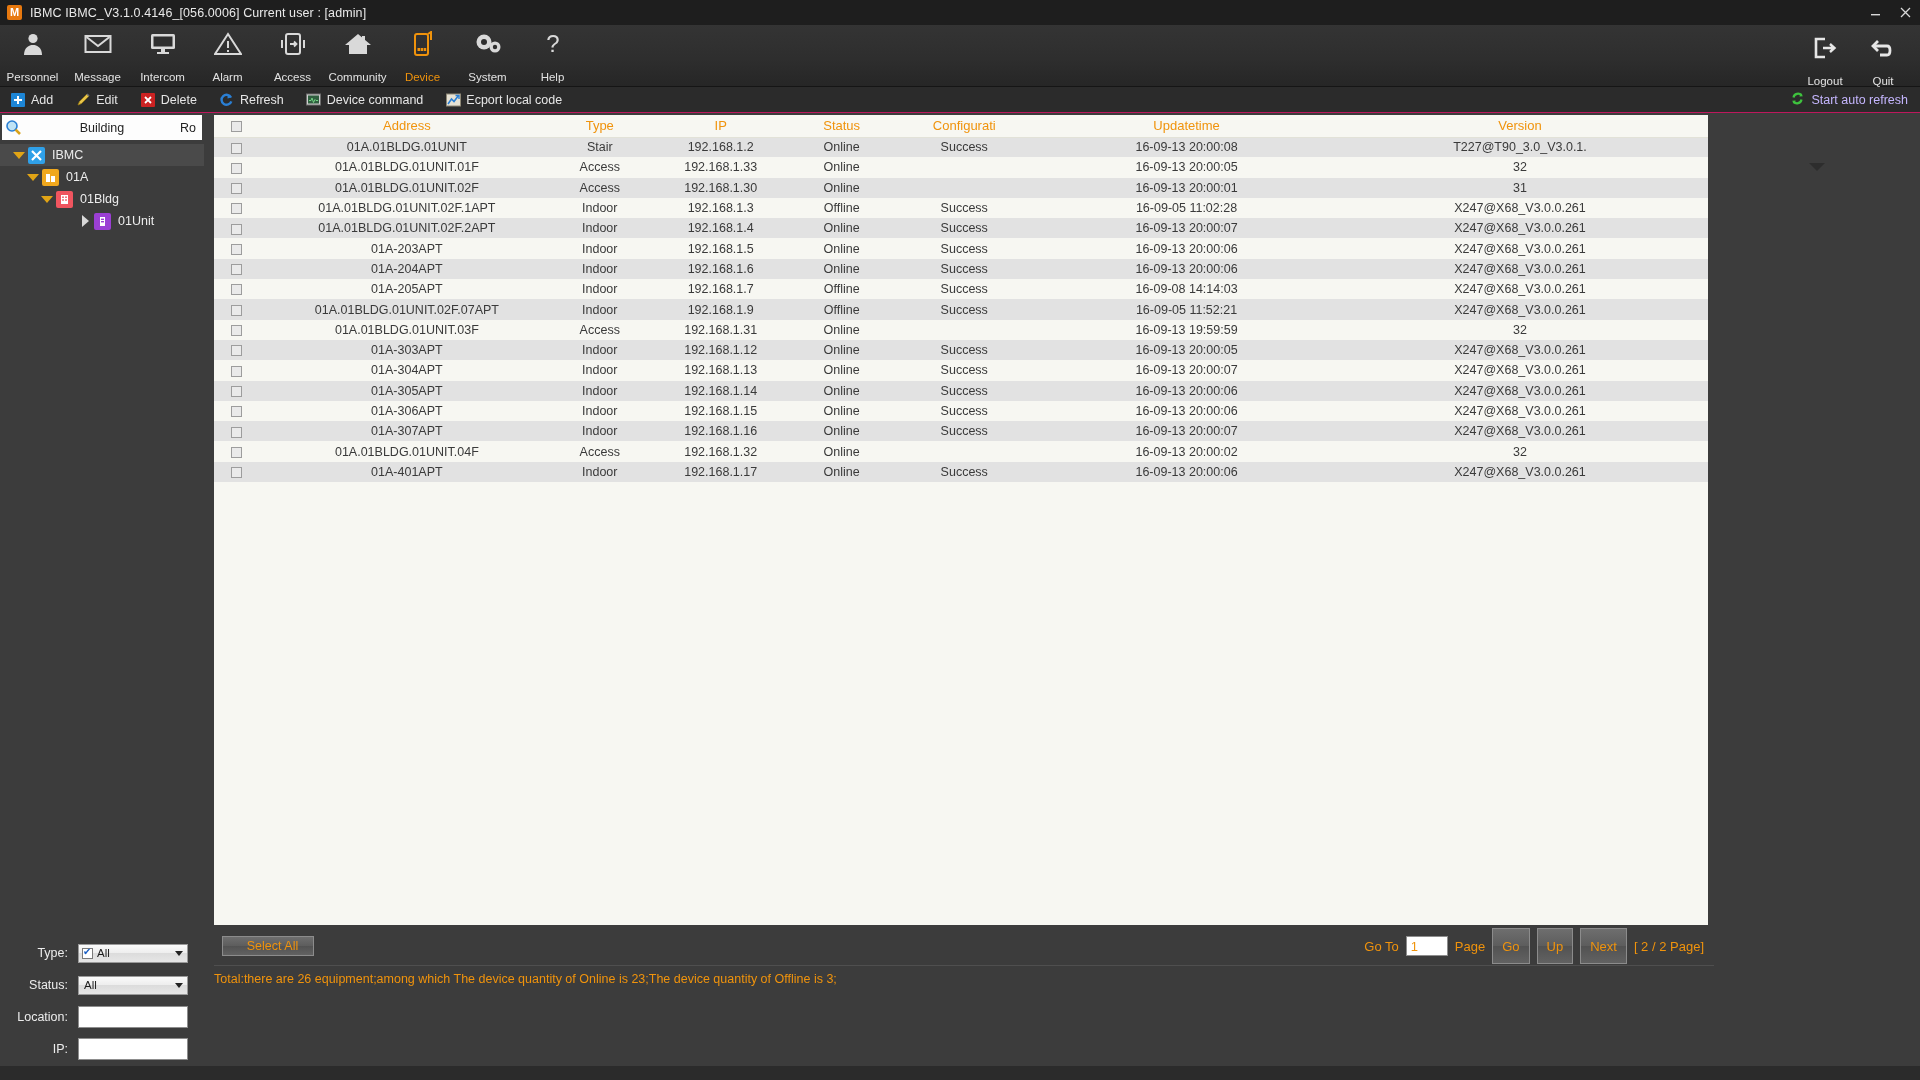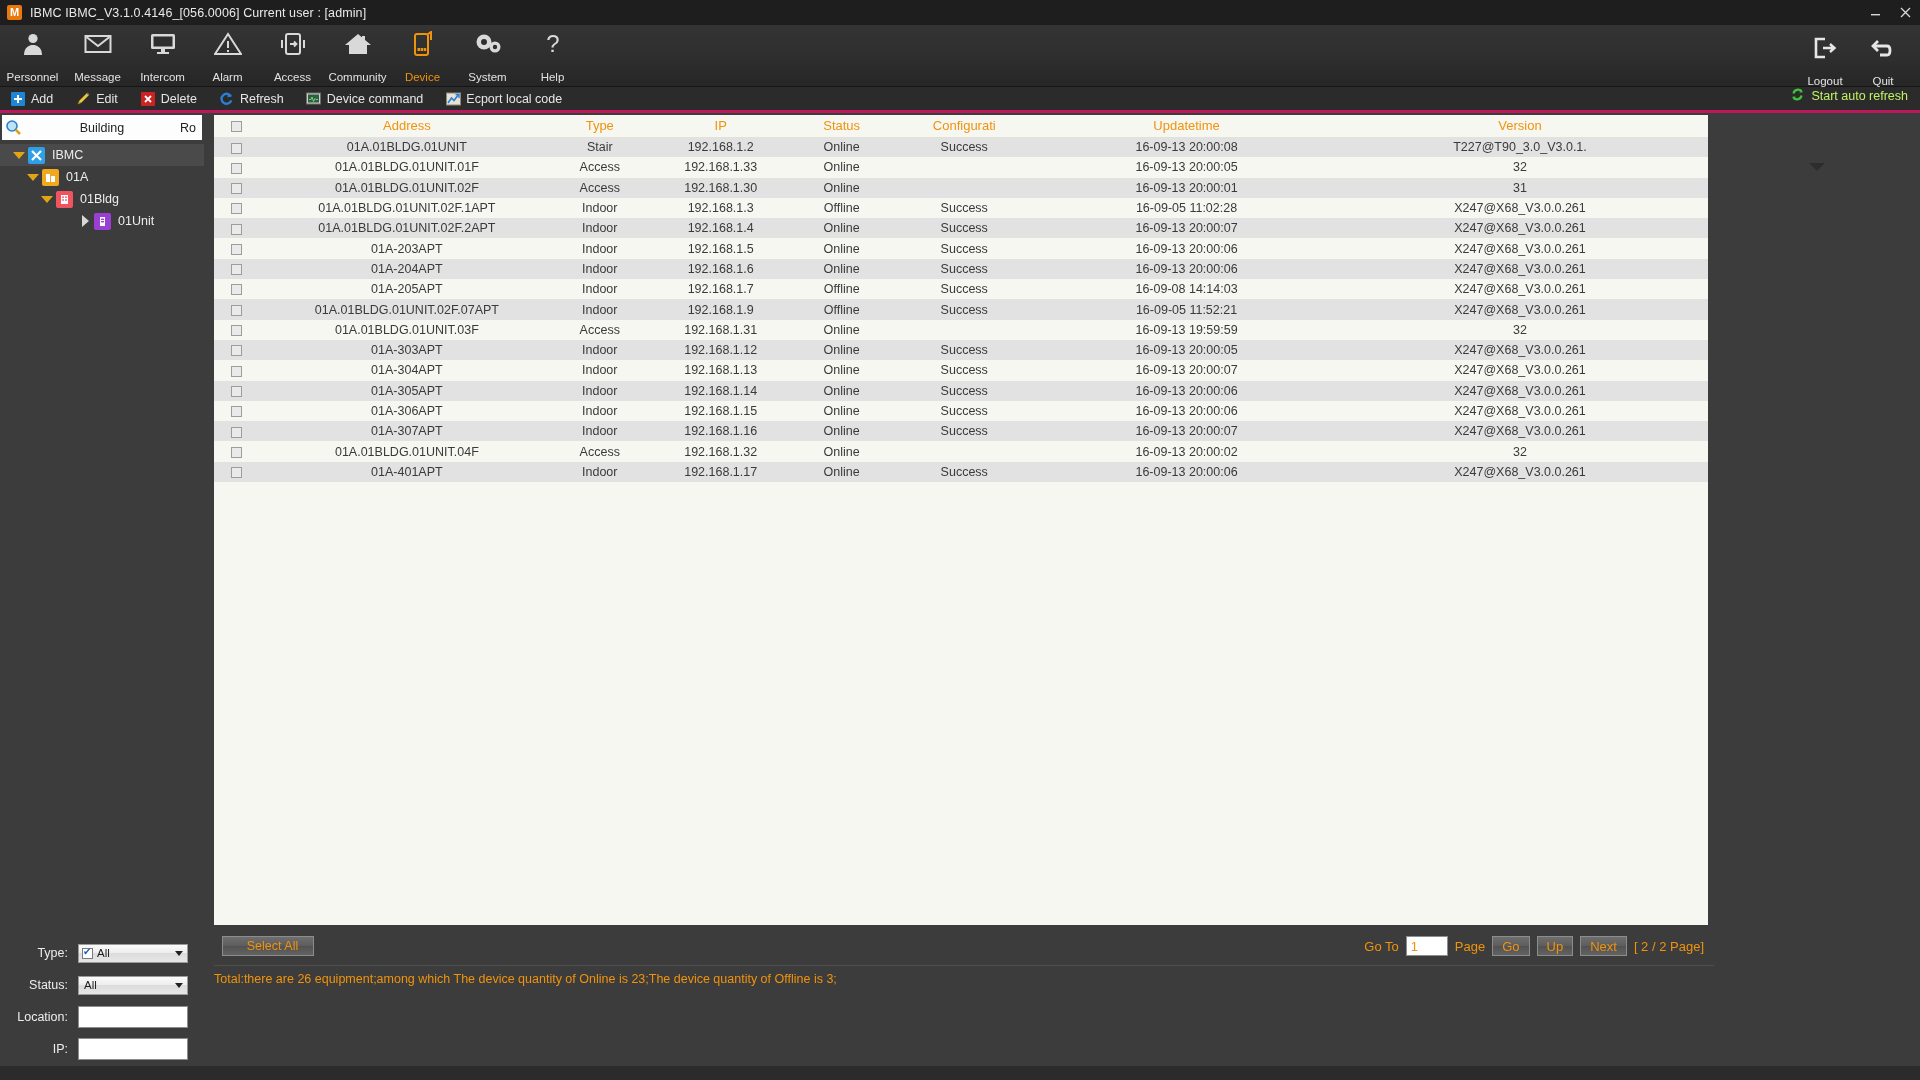--- a/index.html
+++ b/index.html
@@ -46,30 +46,30 @@
   }
   .nav-item .nav-ico { height: 30px; display: flex; align-items: center; justify-content: center; }
   .nav-item .nav-lb { margin-top: 12px; white-space: nowrap; }
   .nav-item.active { color: #f0930c; }
   #nav-right { position: absolute; right: 8px; top: 0; display: flex; align-items: flex-start; padding-top: 4px; }
   #nav-right .nav-item { width: 58px; }
 
   
   #actionbar {
     height: 26px; background: #2b2b2b;
-    display: flex; position: relative;
-    border-bottom: 3px solid #be185d;
+    display: flex; align-items: center; position: relative;
+    border-bottom: 1px solid #be185d;
   }
   .act {
     display: flex; align-items: center; gap: 5px;
     color: #e6e6e6; font-size: 12.5px; margin-left: 10px; margin-right: 12px;
     white-space: nowrap;
   }
   .act .act-ico { width: 16px; height: 16px; display: flex; align-items: center; justify-content: center; }
-  #autorefresh { position: absolute; right: 12px; display: flex; align-items: center; gap: 6px; color: #bef264; font-size: 12.5px; }
+  #autorefresh { position: absolute; right: 12px; display: flex; align-items: center; gap: 6px; color: #c4b5fd; font-size: 12.5px; }
 
   
   #body-wrap { height: 992px; display: flex; background: #3c3c3c; }
 
   
   #left-panel { width: 204px; background: #3c3c3c; display: flex; flex-direction: column; position: relative; }
   #search-head {
     height: 25px; background: #fdfdfd; margin: 2px 2px 0 2px;
     display: flex; align-items: center; position: relative; overflow: hidden;
   }
@@ -141,21 +141,21 @@
     background: linear-gradient(180deg,#6e6e6e 0%,#5d5d5d 50%,#525252 51%,#626262 100%);
     border: 1px solid #8c8c8c; color: #f0930c; font-size: 12.5px;
     display: flex; align-items: center; justify-content: center; margin-left: 8px; padding-left: 9px;
   }
   #pager { position: absolute; right: 4px; display: flex; align-items: center; gap: 7px; color: #f0930c; font-size: 13px; }
   #pager input {
     width: 42px; height: 20px; background: #fff; border: 1px solid #8d8d8d;
     color: #f0930c; font-size: 13px; font-family: "Liberation Sans", sans-serif; padding-left: 4px;
   }
   .pbtn {
-    height: 20px; padding: 0 9px;
+    height: 36px; padding: 0 9px;
     background: linear-gradient(180deg,#6e6e6e 0%,#5d5d5d 50%,#525252 51%,#626262 100%);
     border: 1px solid #8c8c8c; color: #f0930c; font-size: 13px;
     display: flex; align-items: center; justify-content: center;
   }
   #statusline {
     margin: 4px 0 0 10px; color: #f0930c; font-size: 12.5px;
     border-top: 1px solid #4f4f4f; padding-top: 6px;
   }
   #footer { height: 14px; background: #2b2b2b; position: absolute; bottom: 0; left: 0; right: 0; }
 </style>

